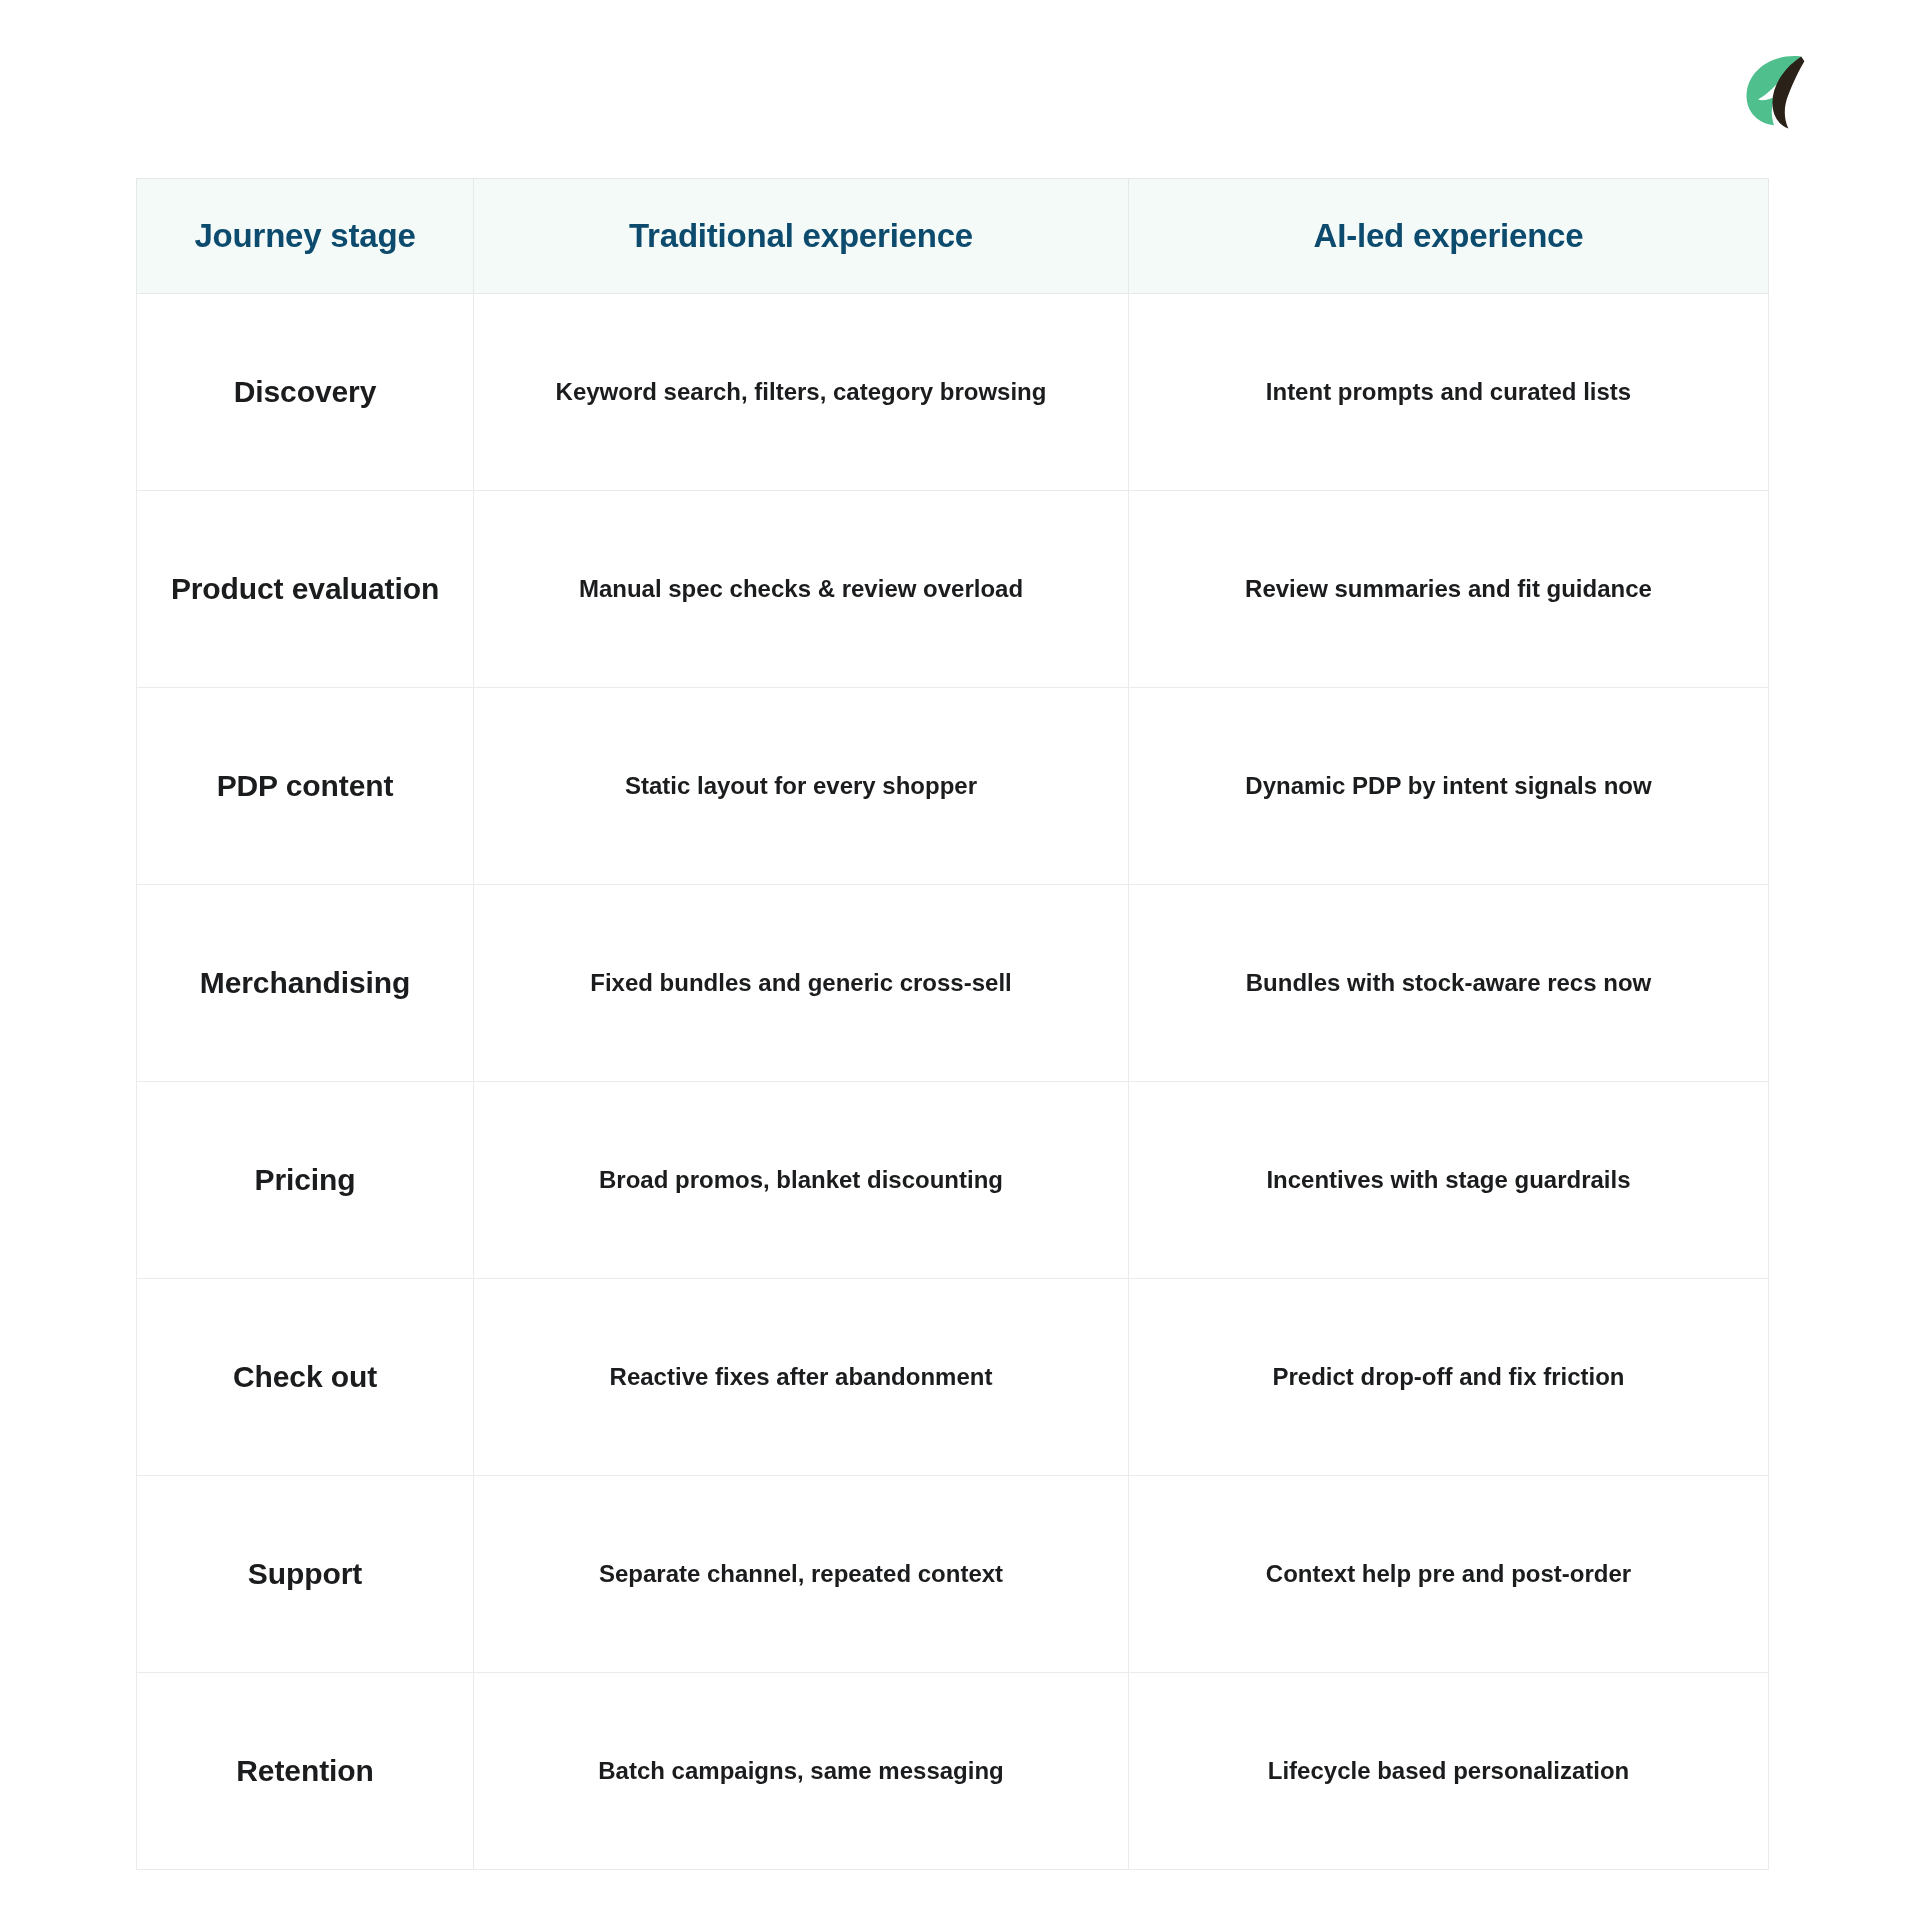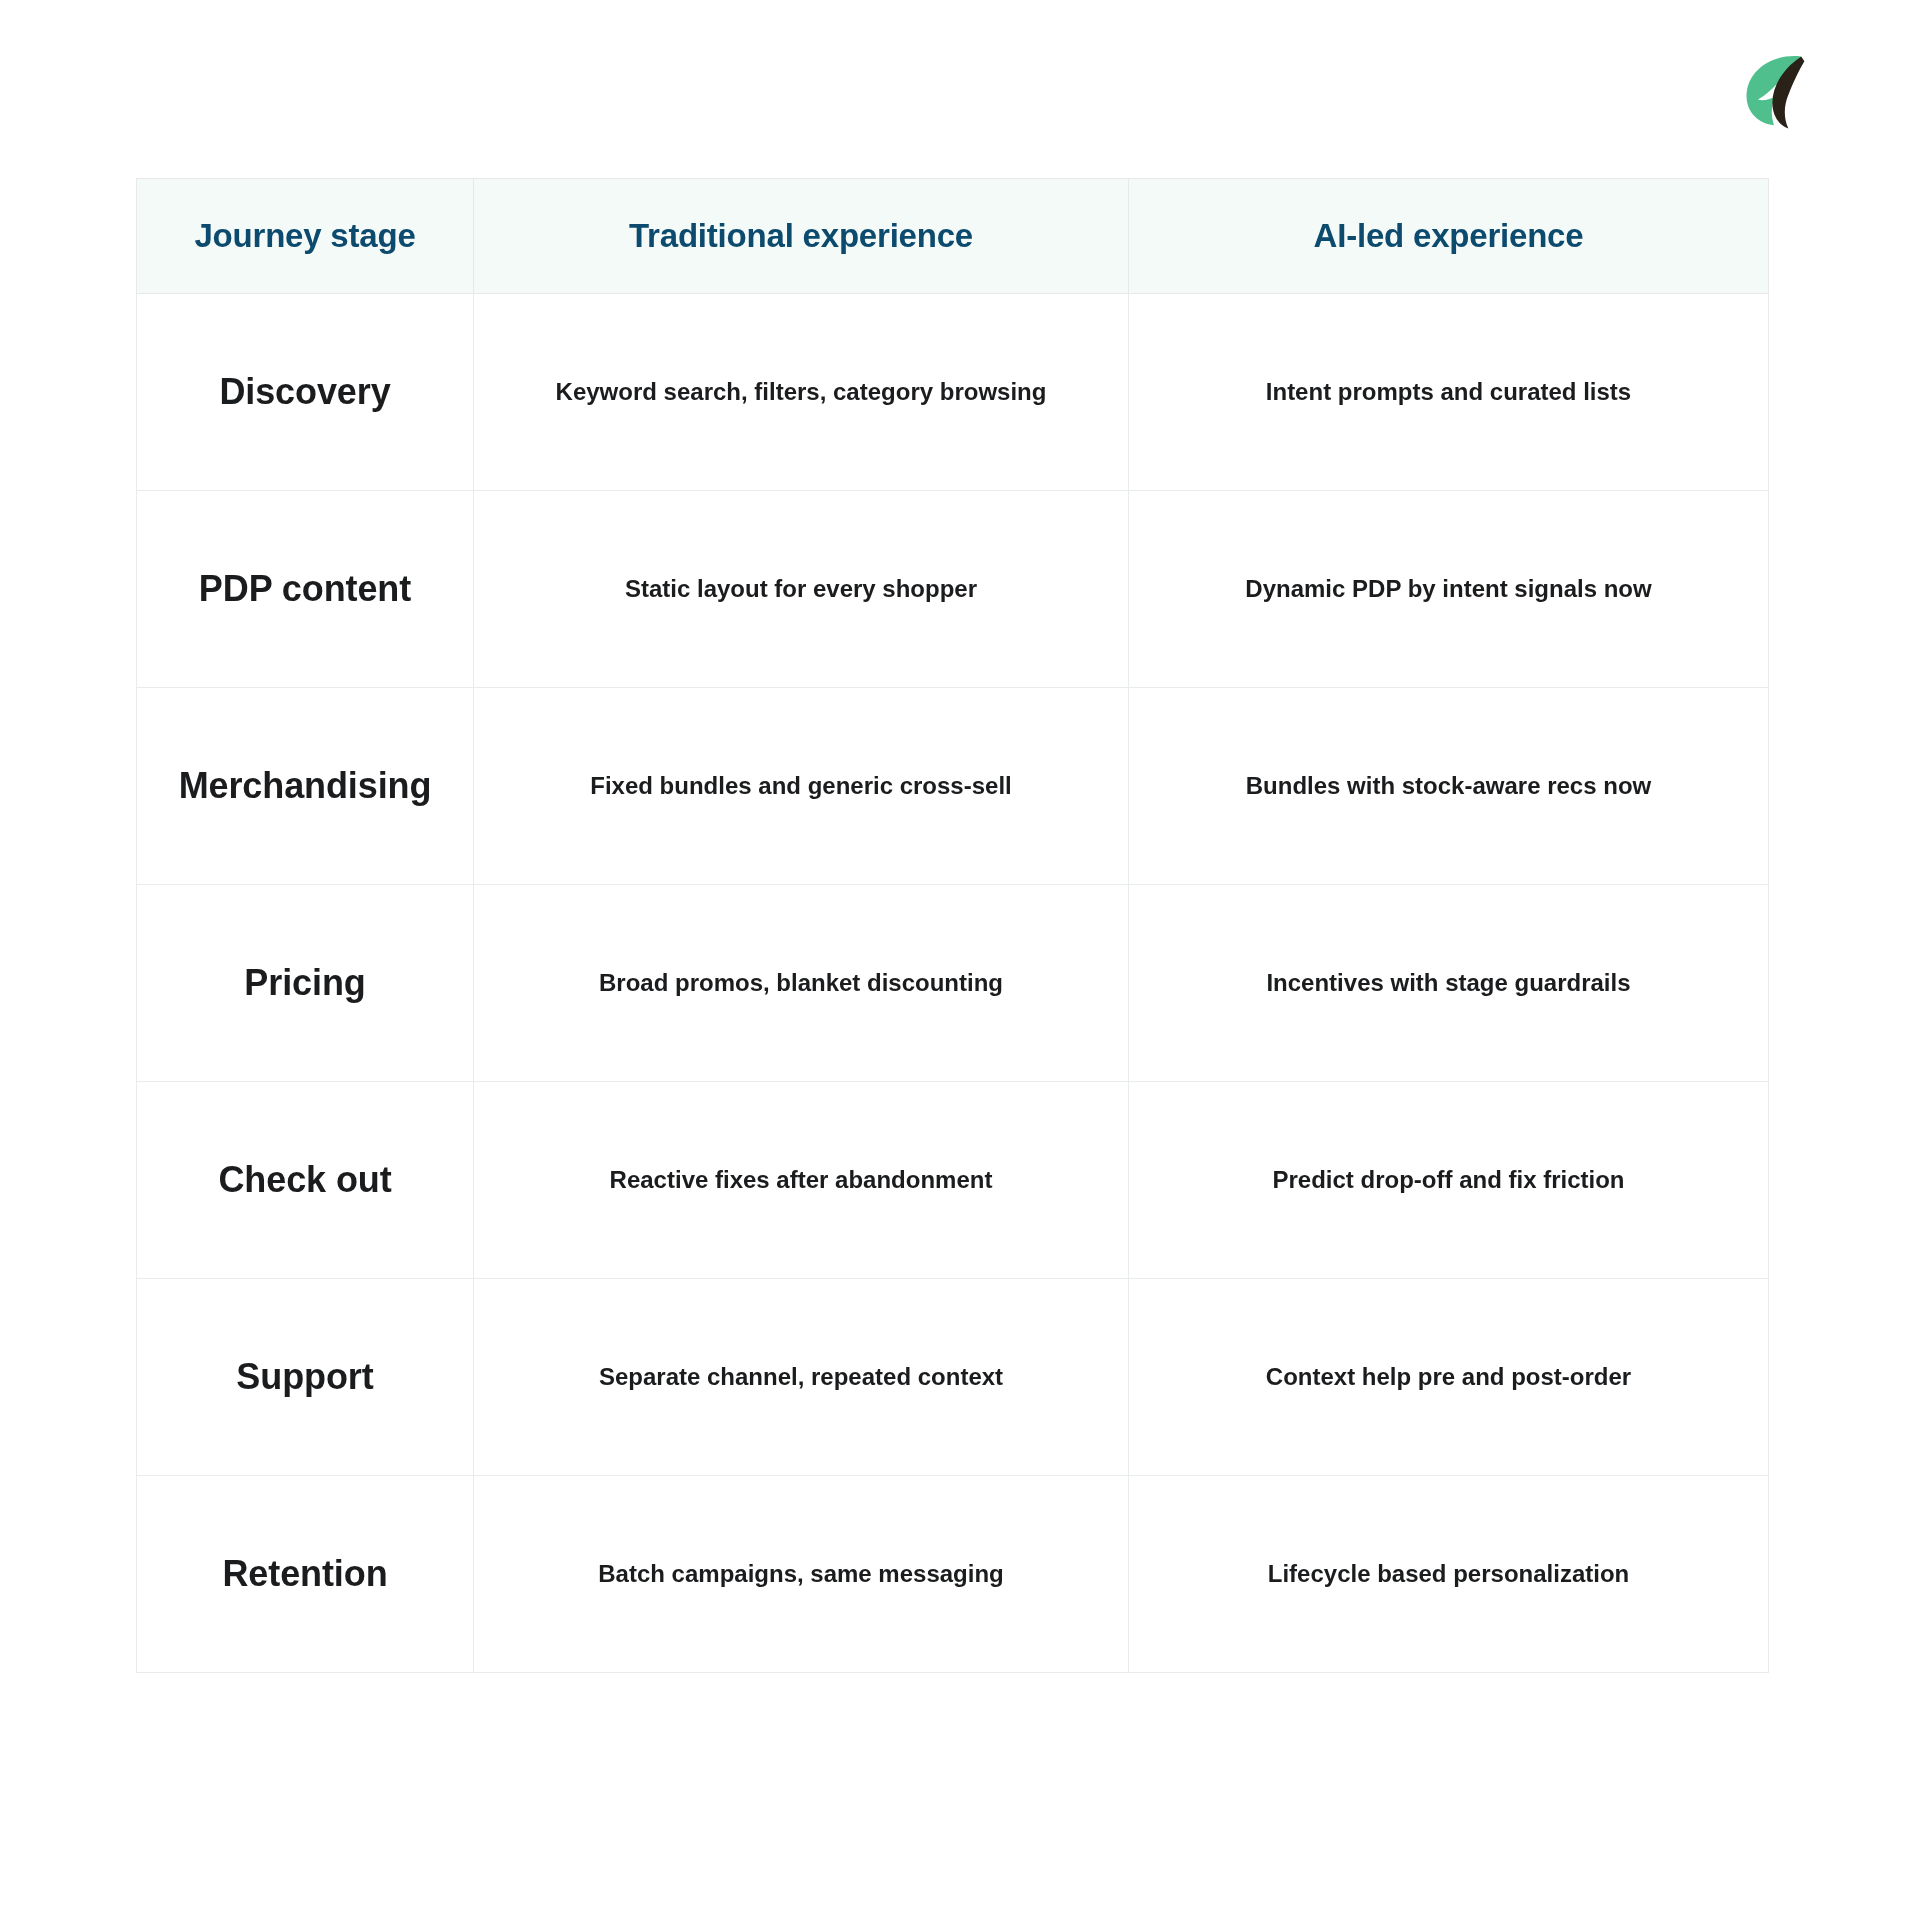--- a/index.html
+++ b/index.html
@@ -59,21 +59,21 @@
     padding: 35px 21px;
     text-align: center;
     vertical-align: middle;
     font-size: 24px;
     line-height: 1.32;
     color: #1b1c1e;
     font-weight: 700;
   }
   table.comparison tbody td.stage {
     font-weight: 700;
-    font-size: 36px;
+    font-size: 30px;
     letter-spacing: -0.1px;
   }
   table.comparison tbody tr { height: 197px; }
 </style>
 </head>
 <body>
 
 <div class="logo-wrap">
   <svg width="96" height="96" viewBox="0 0 120 120">
     <path d="M94 18 C62 14, 30 32, 26 62 C23 86, 40 102, 60 104 C56 92, 56 78, 62 68 C54 72, 46 74, 40 72 C50 66, 62 56, 70 44 C78 32, 86 24, 94 18 Z" fill="#4fc08d"></path>
@@ -93,20 +93,25 @@
         <th>Journey stage</th>
         <th>Traditional experience</th>
         <th>AI-led experience</th>
       </tr>
     </thead>
     <tbody>
       <tr>
         <td class="stage">Discovery</td>
         <td>Keyword search, filters, category browsing</td>
         <td>Intent prompts and curated lists</td>
+      </tr>
+      <tr>
+        <td class="stage">Product evaluation</td>
+        <td>Manual spec checks &amp; review overload</td>
+        <td>Review summaries and fit guidance</td>
       </tr>
       <tr>
         <td class="stage">PDP content</td>
         <td>Static layout for every shopper</td>
         <td>Dynamic PDP by intent signals now</td>
       </tr>
       <tr>
         <td class="stage">Merchandising</td>
         <td>Fixed bundles and generic cross-sell</td>
         <td>Bundles with stock-aware recs now</td>

